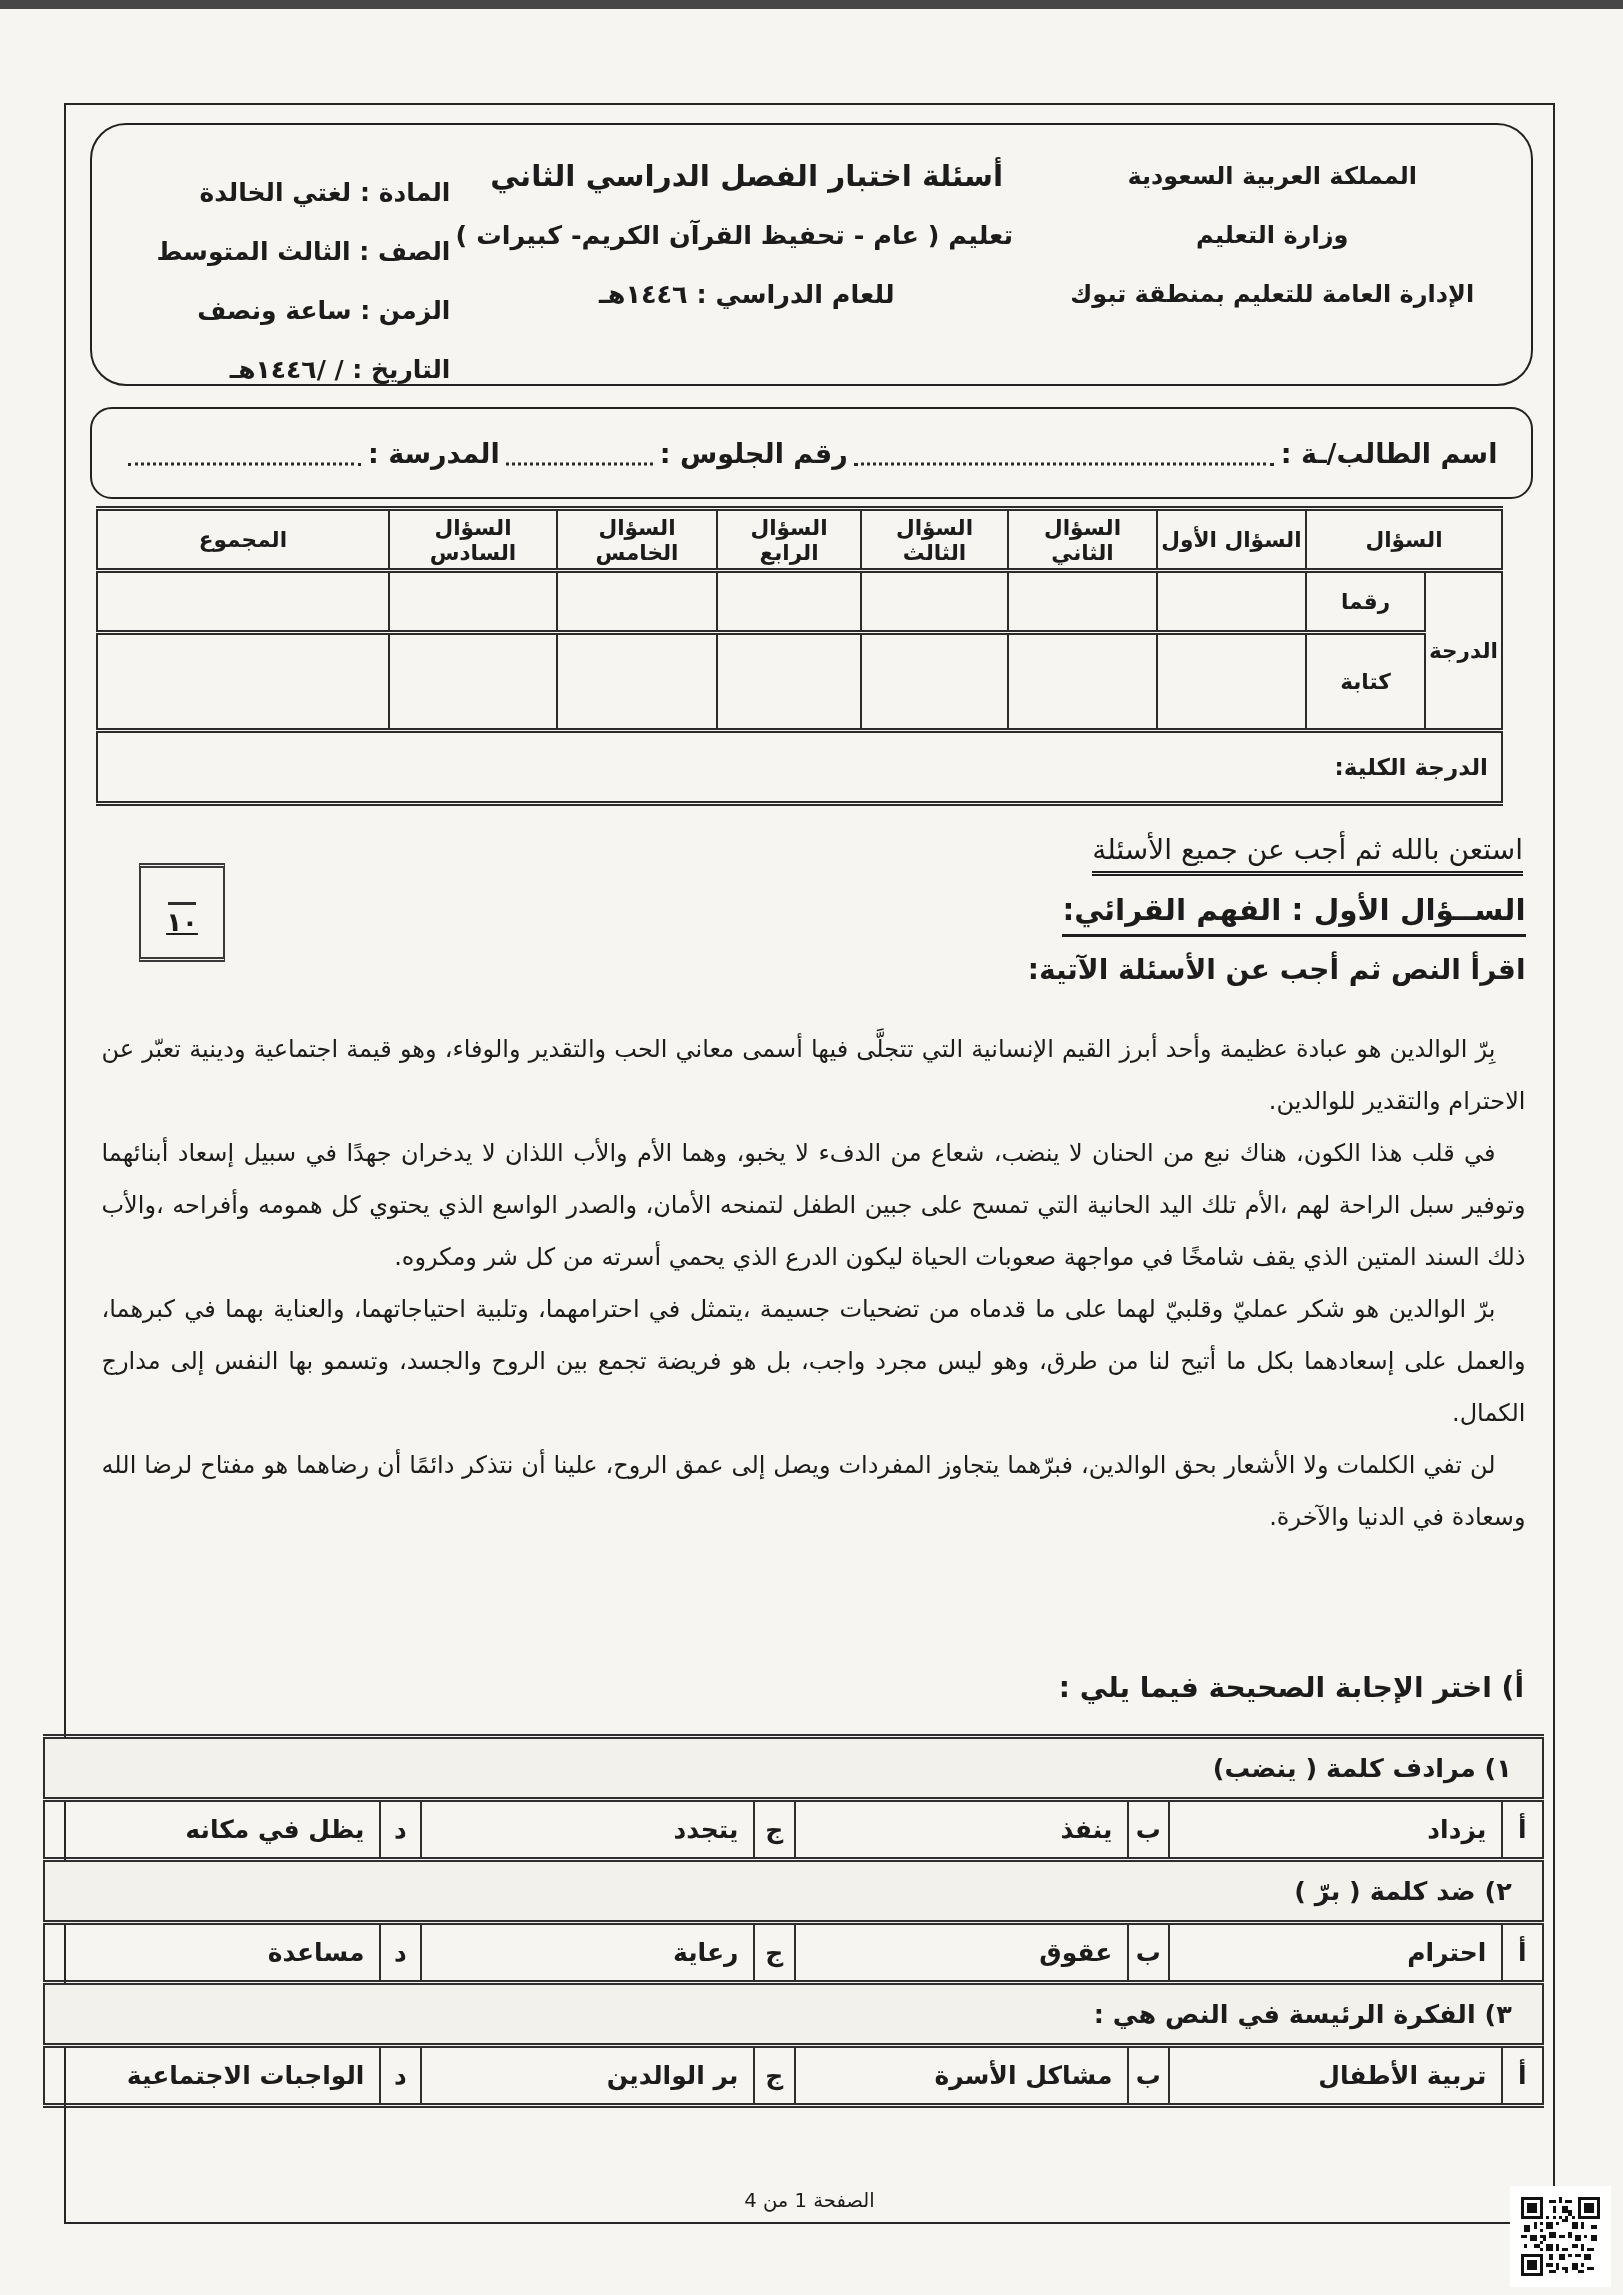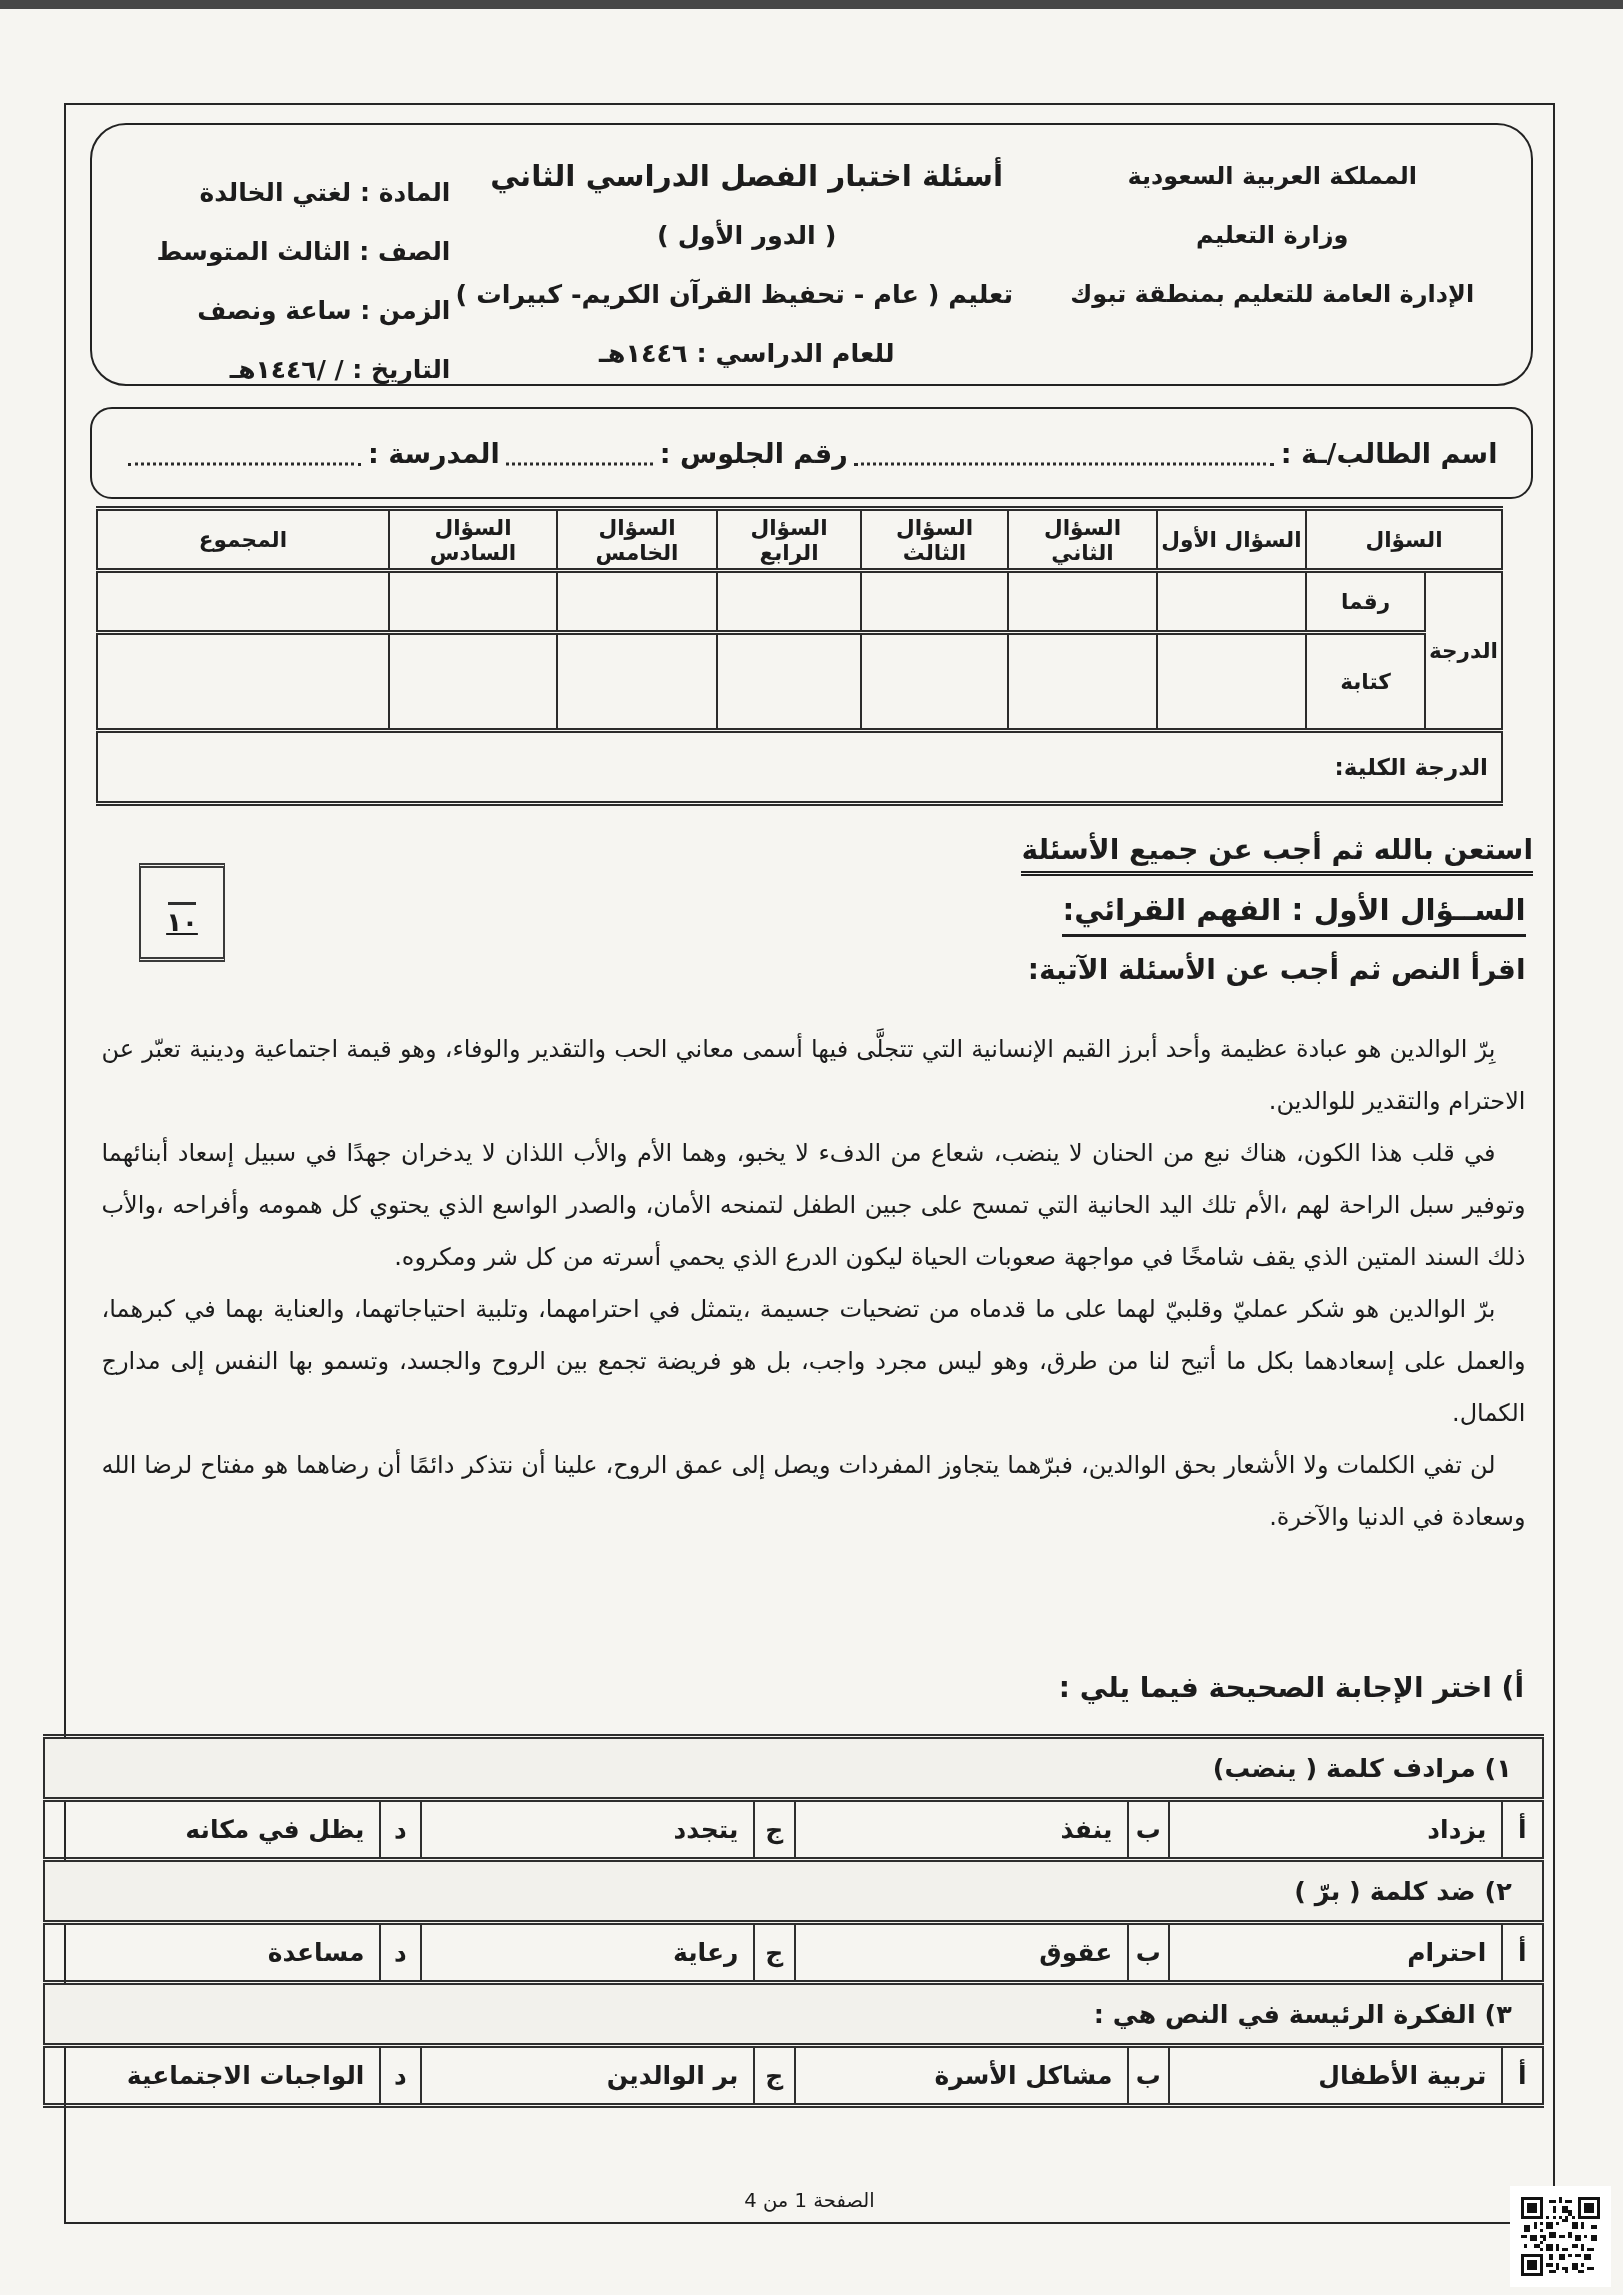--- a/index.html
+++ b/index.html
@@ -52,22 +52,22 @@
     border-top:5.9px double #2b2b2b;border-bottom:5.9px double #2b2b2b;
     padding:0;font-weight:bold;
   }
   .grades .h-row{height:62px;}
   .grades .r-num{height:62px;}
   .grades .r-txt{height:98px;}
   .grades .r-tot{height:73px;padding-left:36px;}
   .grades .total-cell{text-align:right;padding-right:13px;font-size:23px;}
   
   .bismillah{
-    position:absolute;top:728px;right:20px;
-    font-size:28px;font-weight:bold;
+    position:absolute;top:728px;right:30px;
+    font-size:28px;font-weight:normal;
     border-bottom:5.2px double #1f1f1f;padding-bottom:5.2px;
   }
   .score-box{
     position:absolute;top:758px;right:auto;left:73px;width:86px;height:99px;
     border:2px solid #3a3a3a;border-top:5.2px double #3a3a3a;border-bottom:5.2px double #3a3a3a;
     box-sizing:border-box;display:flex;flex-direction:column;align-items:center;text-decoration:underline;
   }
   .score-dash{width:27.5px;border-top:3.3px solid #2f2f2f;margin-top:34px;}
   .score-num{font-size:26px;font-weight:bold;margin-top:3.9px;line-height:1;}
   .q1-title{
@@ -116,21 +116,20 @@
   <div class="frame">
 
     <div class="header-box">
       <div class="hcol hcol-right">
         <div>المملكة العربية السعودية</div>
         <div>وزارة التعليم</div>
         <div>الإدارة العامة للتعليم بمنطقة تبوك</div>
       </div>
       <div class="hcol hcol-center">
         <div class="big">أسئلة اختبار الفصل الدراسي الثاني</div>
-        <div>( الدور الأول )</div>
         <div>تعليم ( عام - تحفيظ القرآن الكريم- كبيرات )</div>
         <div>للعام الدراسي : ١٤٤٦هـ</div>
       </div>
       <div class="hcol hcol-left">
         <div>المادة : لغتي الخالدة</div>
         <div>الصف : الثالث المتوسط</div>
         <div>الزمن :  ساعة ونصف</div>
         <div>التاريخ :  /    /١٤٤٦هـ</div>
       </div>
     </div>

